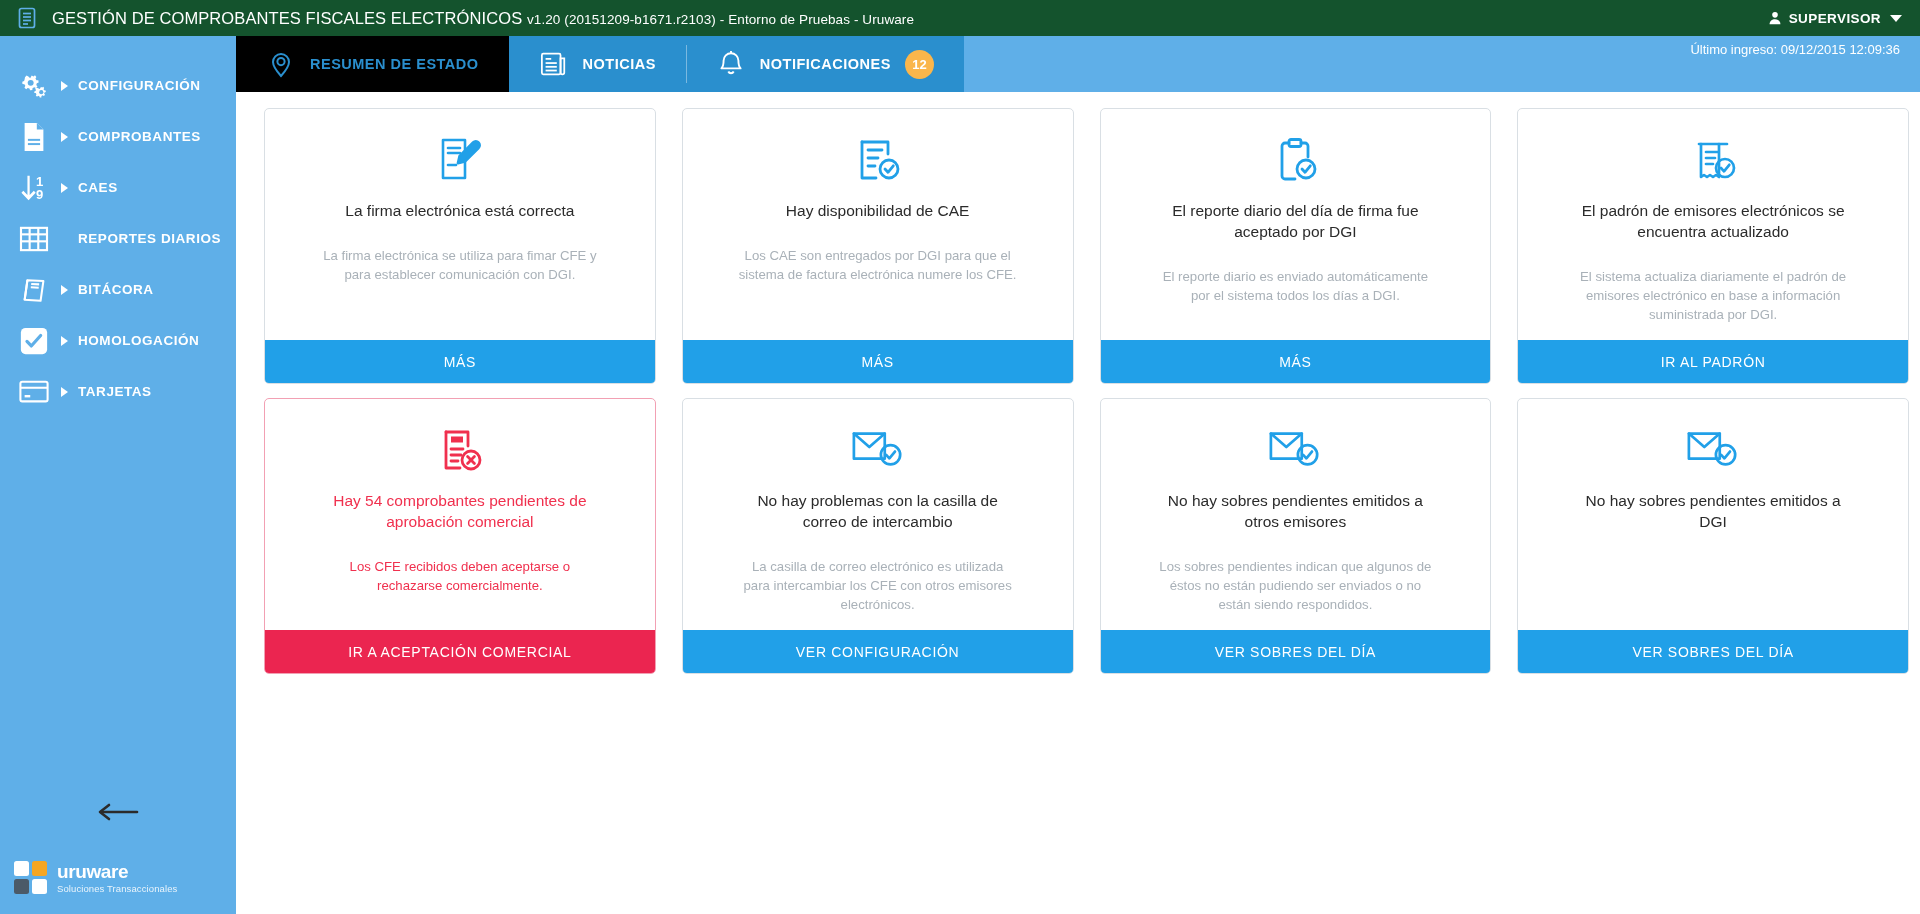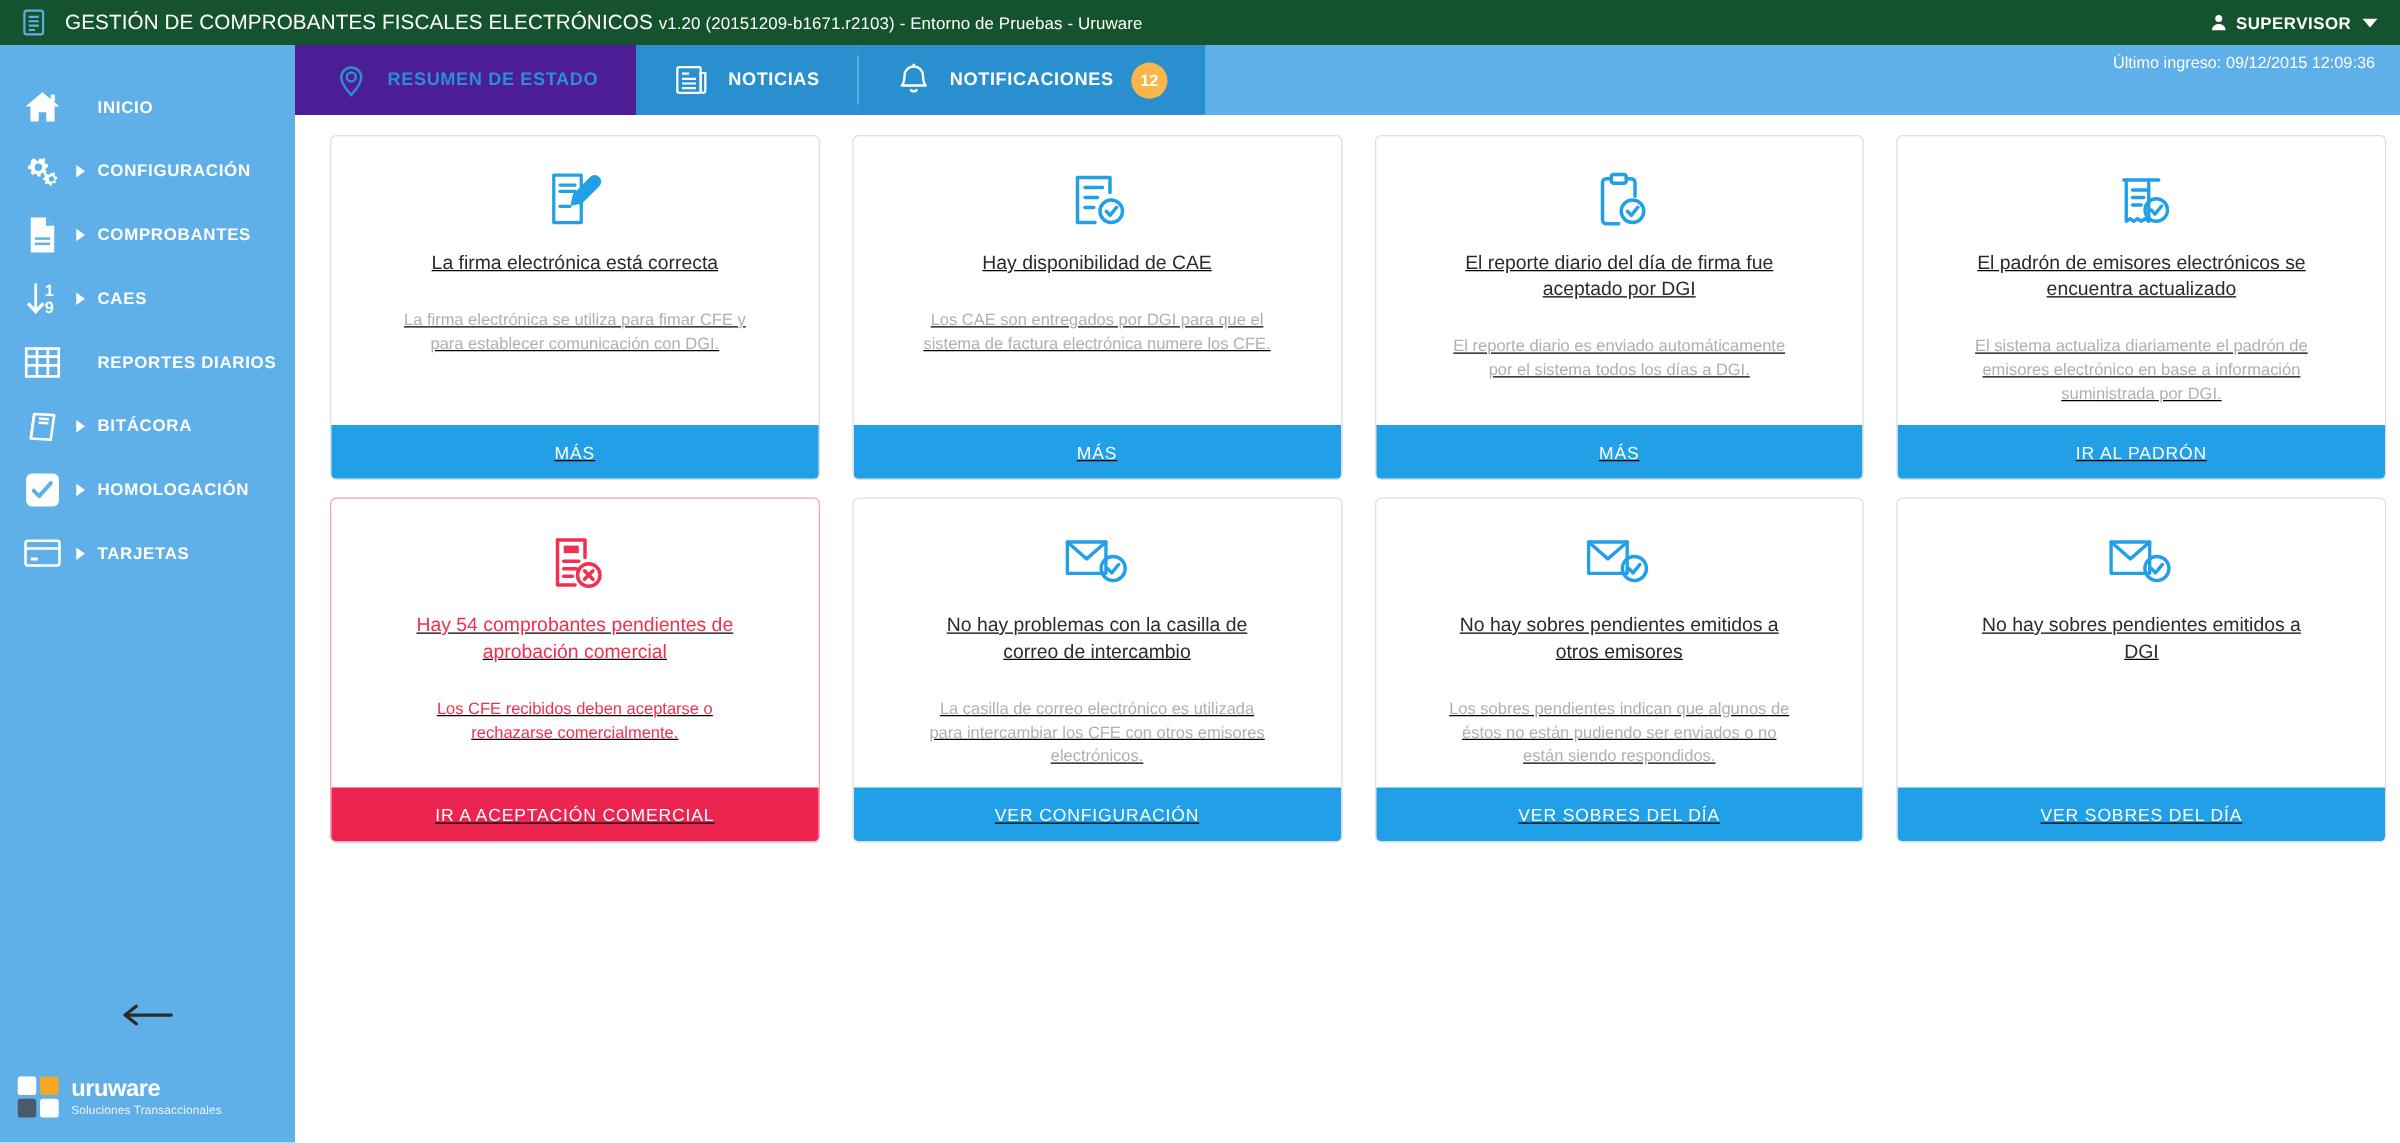--- a/index.html
+++ b/index.html
@@ -60,34 +60,34 @@
   .main { flex: 1 1 auto; display: flex; flex-direction: column; min-width: 0; background: #fff; }
 
   .tabbar { height: 56px; flex: 0 0 56px; display: flex; background: #5fafe8; position: relative; }
   .tab {
     display: flex; align-items: center; gap: 14px; padding: 0 30px; cursor: pointer;
     color: #fff; background: #2a8fce; position: relative; min-width: 0;
   }
   .tab + .tab::before {
     content:""; position:absolute; left:0; top:9px; bottom:9px; width:1px; background: rgba(255,255,255,.38);
   }
-  .tab.active { background: #4c1d95; color: #2a8fce; }
+  .tab.active { background: #000000; color: #2a8fce; }
   .tab.active::before { display:none; }
   .tab.active + .tab::before { display:none; }
   .tab-ico { width: 30px; height: 30px; flex: 0 0 30px; display:flex; align-items:center; justify-content:center; }
   .tab-label { font-size: 14.5px; font-weight: bold; letter-spacing: .5px; white-space: nowrap; }
   .tab-badge {
     background: #fab64b; color: #fff; border-radius: 50%; width: 29px; height: 29px;
     display: flex; align-items: center; justify-content: center; font-size: 13px; font-weight: bold; flex: 0 0 29px;
   }
   .tabbar-right { flex: 1 1 auto; background: #5fafe8; display: flex; align-items: flex-start; justify-content: flex-end; }
   .last-login { color: #ffffff; font-size: 13px; padding: 6px 20px 0 0; white-space: nowrap; }
 
   
-  .content { flex: 1 1 auto; padding: 16px 11px 0 28px; overflow: hidden; text-decoration: underline; }
+  .content { flex: 1 1 auto; padding: 16px 11px 0 28px; overflow: hidden; }
   .grid { display: grid; grid-template-columns: repeat(4, 1fr); gap: 14px 26px; }
 
   .card {
     border: 1px solid #d9dfe4; border-radius: 5px; background: #fff;
     display: flex; flex-direction: column; height: 276px; overflow: hidden;
   }
   .card.alert { border-color: #f2a0b3; gap: 24px; }
   .card-body { flex: 1 1 auto; padding: 22px 20px 8px 20px; display: flex; flex-direction: column; align-items: center; }
   .card-ico { height: 58px; display:flex; align-items:center; justify-content:center; margin-bottom: 12px; }
   .card-title {
@@ -133,29 +133,20 @@
       </span>
       <span>SUPERVISOR</span>
       <span class="caret"></span>
     </div>
   </div>
 
   <div class="body-wrap">
 
     <nav class="sidebar">
 
-      <a class="nav-item no-arrow">
-        <span class="nav-ico">
-          <svg width="30" height="30" viewBox="0 0 32 32" fill="#fff">
-            <path d="M16 3 1.5 15.2h4.2V28h7.1v-7.9h6.4V28h7.1V15.2h4.2z"></path>
-            <rect x="23" y="5" width="3.6" height="6" rx="1"></rect>
-          </svg>
-        </span>
-        <span class="nav-label">INICIO</span>
-      </a>
 
       <a class="nav-item">
         <span class="nav-ico">
           <svg width="30" height="28" viewBox="0 0 34 32" fill="#fff">
             <path d="M12.6 7.2 14.4 4l2.1 1 1.6-1.4 1.6 2-1 1.9 1.1 1.9 2.2.1.3 2.6-2.1.7-.6 2.1 1.4 1.6-1.8 1.9-2-1-1.9 1.1-.2 2.2-2.6.2-.7-2.1-2.1-.6-1.6 1.5-2-1.8 1-2.1-1.1-1.9-2.2-.2-.2-2.6 2.1-.7.6-2.1L6.7 6l1.8-2 2.1 1z"></path>
             <circle cx="13.2" cy="12.4" r="3.4" fill="#5fafe8"></circle>
             <path d="M23.6 19.3l1.3-2.2 1.5.7 1.1-1 1.1 1.4-.7 1.4.8 1.3 1.6.1.2 1.8-1.5.5-.4 1.5 1 1.1-1.3 1.4-1.4-.7-1.4.8-.1 1.6-1.8.1-.5-1.5-1.5-.4-1.1 1-1.4-1.3.7-1.5-.8-1.3-1.6-.1-.1-1.8 1.5-.5.4-1.5-1-1.1 1.3-1.4 1.5.7z"></path>
             <circle cx="25.3" cy="23" r="2.4" fill="#5fafe8"></circle>
           </svg>
         </span>

